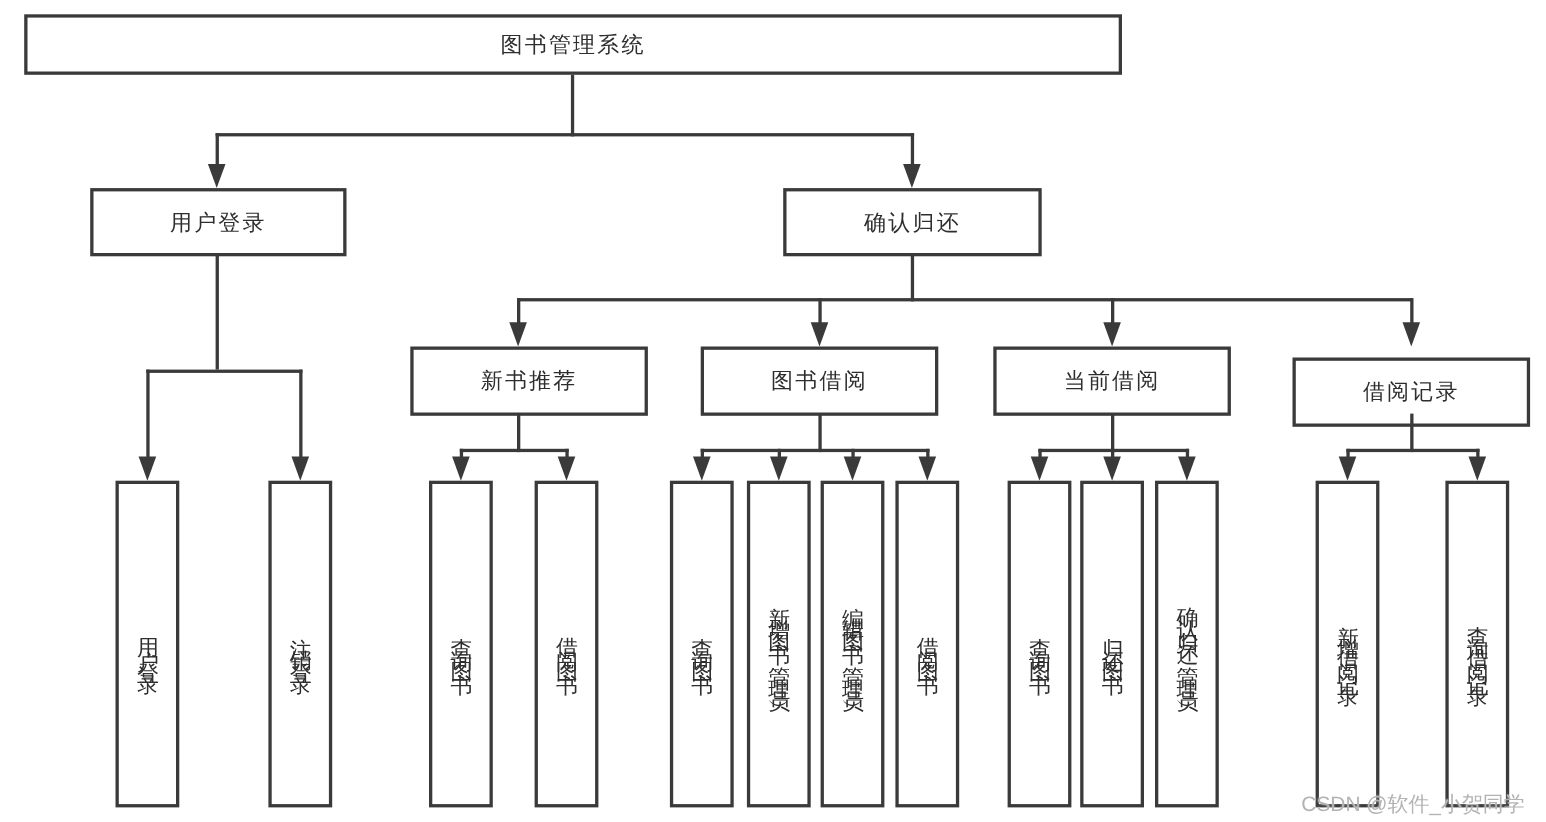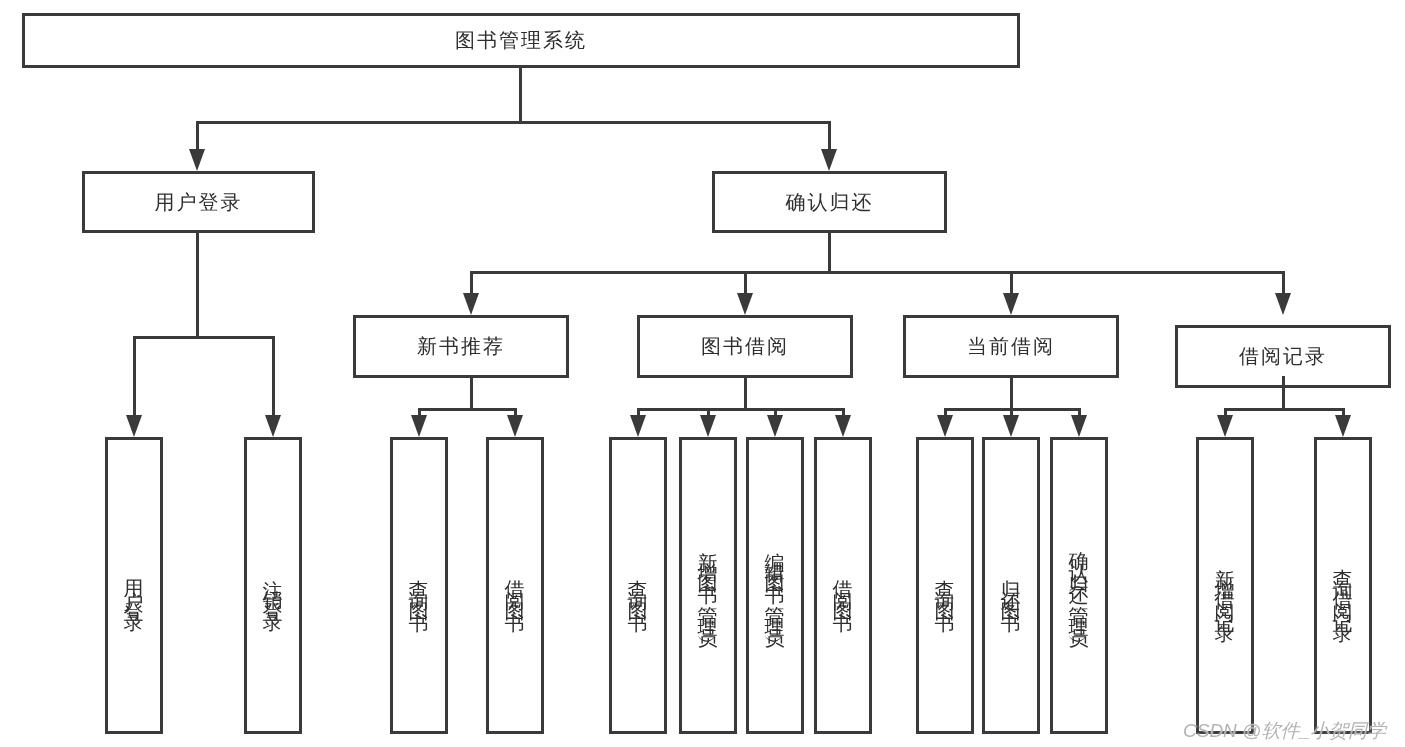--- a/index.html
+++ b/index.html
@@ -30,21 +30,20 @@
   .vline{width:3px;}
   .arrow{
     position:absolute;width:0;height:0;
     border-left:8px solid transparent;border-right:8px solid transparent;
     border-top:22px solid var(--line);
   }
   .watermark{
     position:absolute;left:1183px;top:718px;z-index:5;
     font-size:19px;color:var(--wm);white-space:nowrap;
     text-shadow:0 0 2px rgba(255,255,255,.8);
-    font-style:italic;
   }
 </style>
 </head>
 <body>
 
 <div class="canvas">
 
   <div class="box" style="left:22px;top:13px;width:998px;height:55px">
     <span>图书管理系统</span>
   </div>
@@ -74,21 +73,21 @@
   <div class="hline" style="left:470px;top:271px;width:814px"></div>
   <div class="vline" style="left:470px;top:271px;height:26px"></div>
   <div class="arrow" style="left:463px;top:293px"></div>
   <div class="vline" style="left:744px;top:271px;height:26px"></div>
   <div class="arrow" style="left:737px;top:293px"></div>
   <div class="vline" style="left:1010px;top:271px;height:26px"></div>
   <div class="arrow" style="left:1003px;top:293px"></div>
   <div class="vline" style="left:1282px;top:271px;height:26px"></div>
   <div class="arrow" style="left:1275px;top:293px"></div>
 
-  <div class="box" style="left:353px;top:315px;width:216px;height:63px">
+  <div class="box" style="left:373px;top:315px;width:216px;height:63px">
     <span>新书推荐</span>
   </div>
   <div class="box" style="left:903px;top:315px;width:216px;height:63px">
     <span>当前借阅</span>
   </div>
   <div class="box" style="left:637px;top:315px;width:216px;height:63px">
     <span>图书借阅</span>
   </div>
   <div class="box" style="left:1175px;top:325px;width:216px;height:63px">
     <span>借阅记录</span>

